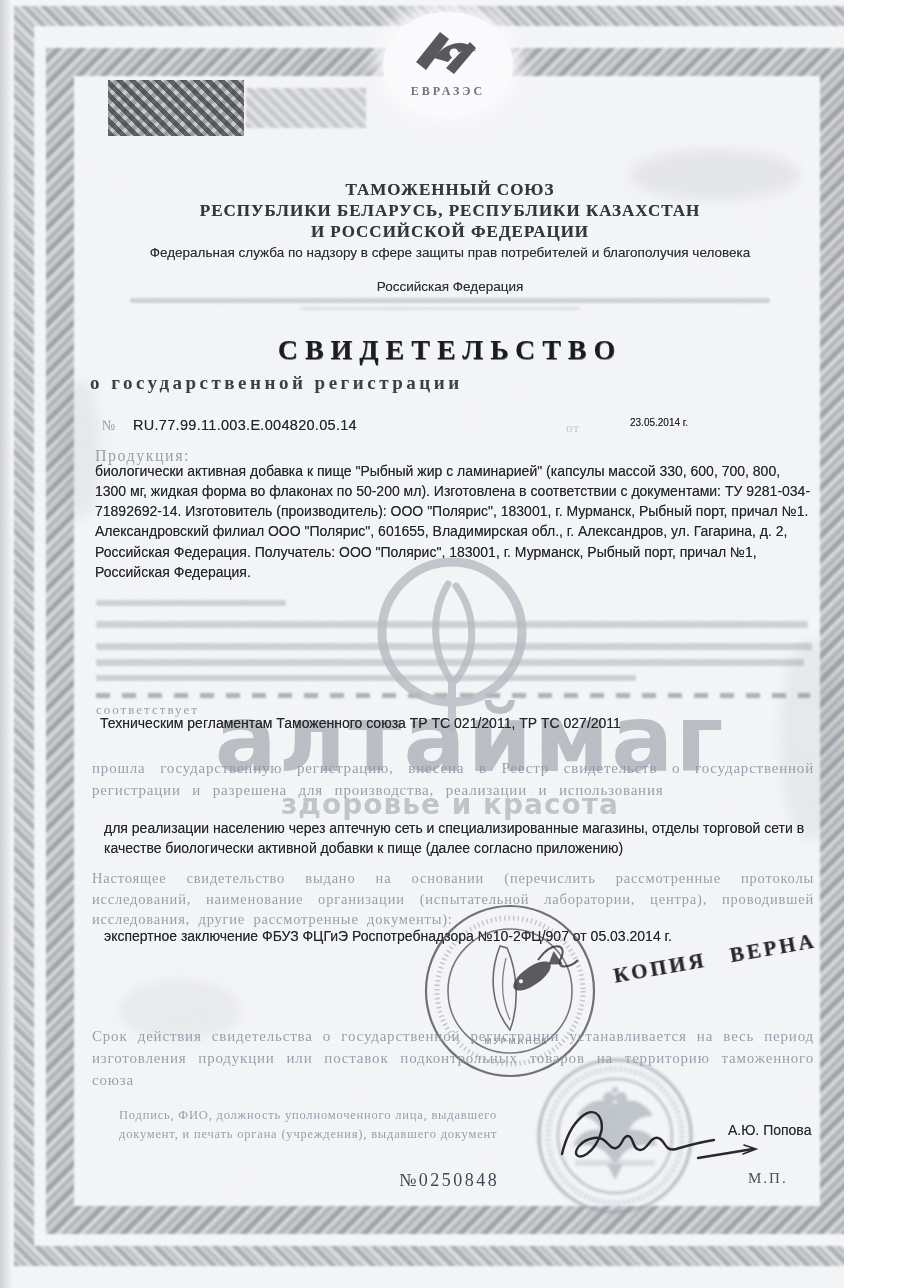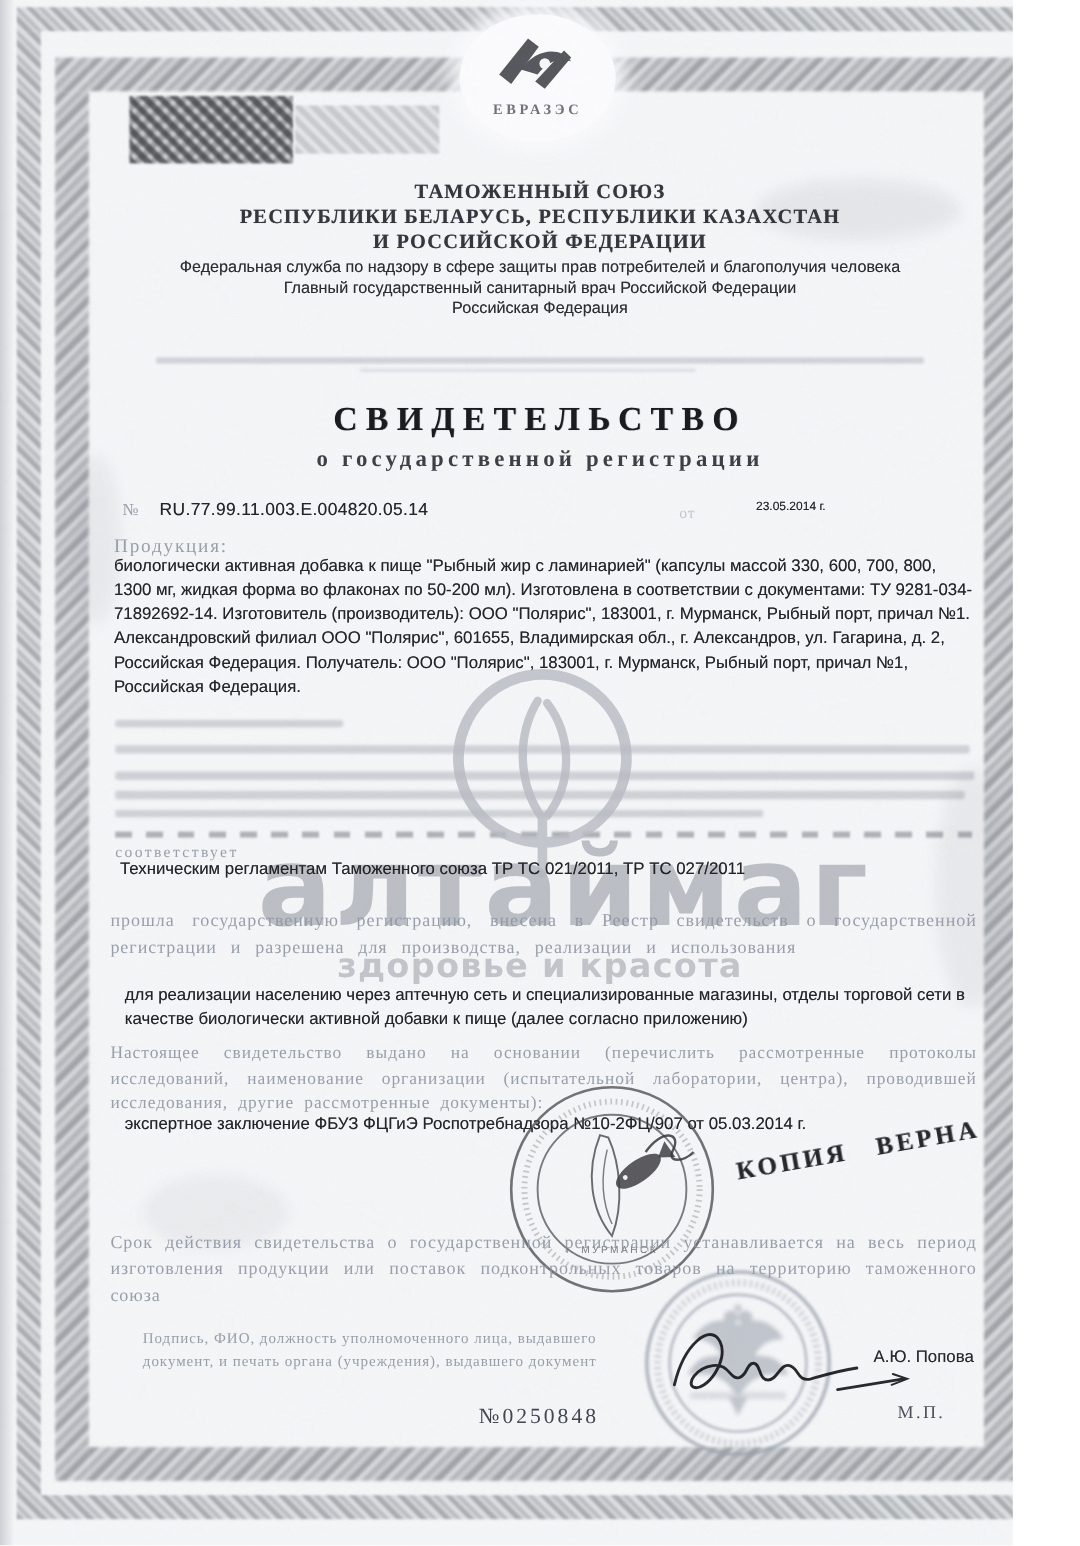--- a/index.html
+++ b/index.html
@@ -25,33 +25,33 @@
   .edge-shade{left:0;top:0;width:12px;height:1288px;
     background:linear-gradient(90deg,rgba(150,153,160,.4),rgba(150,153,160,0));}
 
   
   .logo-circle{left:383px;top:12px;width:130px;height:106px;background:#fbfbfd;border-radius:50%;
     box-shadow:0 0 16px 8px rgba(250,250,252,.95);}
   .logo-text{left:383px;top:84px;width:130px;text-align:center;
     font:700 12px "Liberation Serif",serif;letter-spacing:3px;color:#6f7278;filter:blur(.4px);}
 
   
-  .h-line{left:90px;width:720px;text-align:center;}
+  .h-line{left:90px;width:720px;text-align:center;margin-top:30px;}
   .h-serif{font-family:"Liberation Serif",serif;font-weight:700;font-size:17px;color:#33363c;
     letter-spacing:1px;text-shadow:0 0 .6px rgba(51,54,60,.6);filter:blur(.2px);}
   .h-sans{font-size:13.5px;color:#2b2d31;text-shadow:0 0 .4px rgba(43,45,49,.5);}
 
   .illegible{background:rgba(120,126,138,.3);filter:blur(1.2px);border-radius:2px;}
   .illegible-dash{background:repeating-linear-gradient(90deg,rgba(90,95,105,.45) 0 14px,rgba(90,95,105,0) 14px 26px);
     filter:blur(1px);}
 
   .title-main{left:90px;top:334px;width:720px;text-align:center;
     font:800 28px "Liberation Serif",serif;letter-spacing:7px;color:#1a1b1f;
     text-shadow:.5px .5px .6px rgba(26,27,31,.55);}
-  .title-sub{left:90px;top:372px;width:720px;text-align:center;
+  .title-sub{left:90px;top:372px;width:720px;text-align:left;
     font:700 19px "Liberation Serif",serif;letter-spacing:3.5px;color:#3c4046;filter:blur(.45px);}
 
   .faded{font-family:"Liberation Serif",serif;color:#8e96a3;letter-spacing:.8px;
     filter:blur(.45px);opacity:.9;}
   .body-text{font-family:"Liberation Sans",sans-serif;color:#222428;
     text-shadow:0 0 .4px rgba(32,34,40,.55);}
 
   
   .wm-main{left:110px;top:686px;width:720px;text-align:center;
     font-family:"DejaVu Sans",sans-serif;font-weight:800;font-size:92px;letter-spacing:2px;
@@ -94,21 +94,20 @@
     <path d="M26 32 C38 15 58 12 68 25 C56 22 48 26 40 36 Z" fill="#3a3c42"></path>
     <circle cx="46" cy="27" r="4.5" fill="#f6f6f8"></circle>
     <polygon points="38,42 62,16 68,22 46,48" fill="#3a3c42"></polygon>
   </svg>
   <div class="abs logo-text">ЕВРАЗЭС</div>
 
   <div class="abs h-line h-serif" style="top:150px;">ТАМОЖЕННЫЙ СОЮЗ</div>
   <div class="abs h-line h-serif" style="top:192px;">И РОССИЙСКОЙ ФЕДЕРАЦИИ</div>
   <div class="abs h-line h-serif" style="top:171px;">РЕСПУБЛИКИ БЕЛАРУСЬ, РЕСПУБЛИКИ КАЗАХСТАН</div>
   <div class="abs h-line h-sans" style="top:215px;">Федеральная служба по надзору в сфере защиты прав потребителей и благополучия человека</div>
-  <div class="abs h-line h-sans" style="top:232px;">Главный государственный санитарный врач Российской Федерации</div>
   <div class="abs h-line h-sans" style="top:249px;">Российская Федерация</div>
 
   <div class="abs illegible" style="left:130px;top:298px;width:640px;height:5px;"></div>
   <div class="abs illegible" style="left:300px;top:307px;width:280px;height:3px;opacity:.6;"></div>
 
   <div class="abs title-main">СВИДЕТЕЛЬСТВО</div>
   <div class="abs title-sub">о государственной регистрации</div>
 
   <div class="abs faded" style="left:102px;top:418px;font-size:14px;">№</div>
   <div class="abs body-text" style="left:133px;top:417px;font-size:14.5px;letter-spacing:.3px;">RU.77.99.11.003.E.004820.05.14</div>

